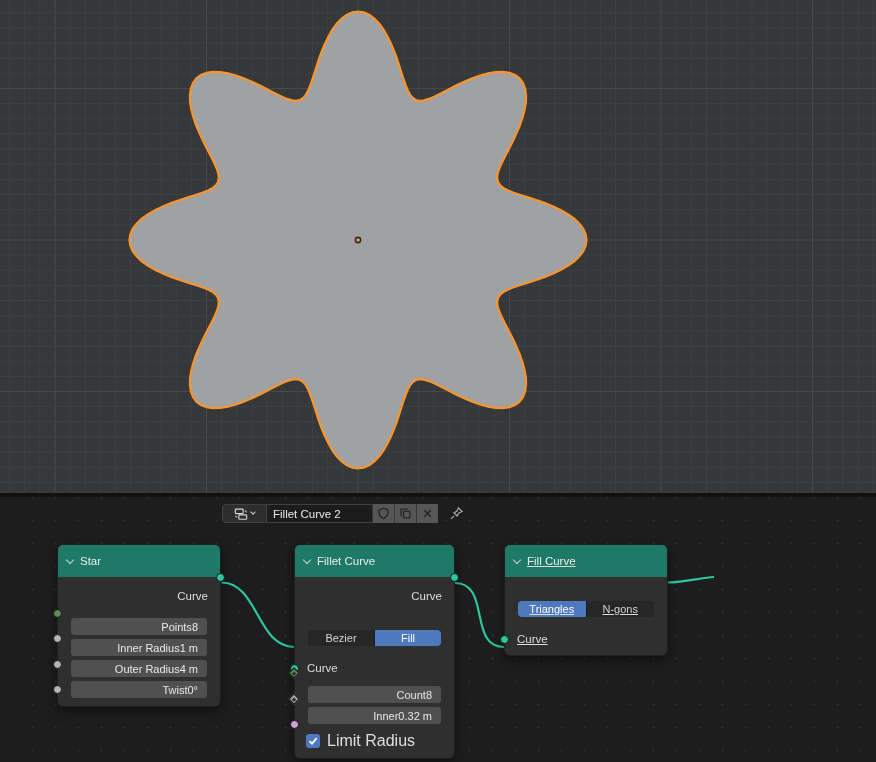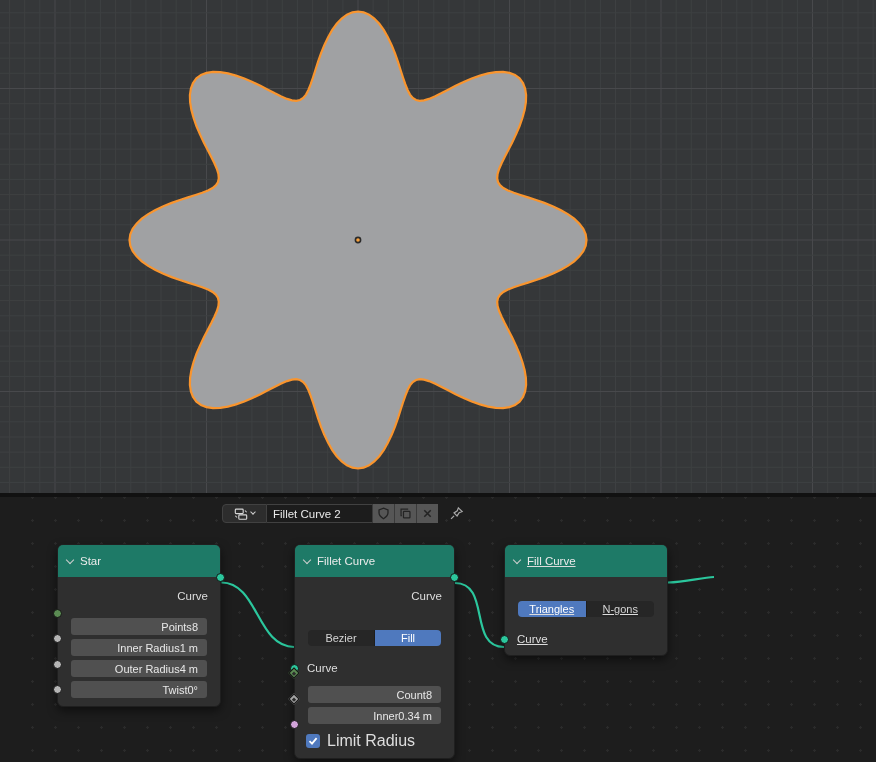--- a/index.html
+++ b/index.html
@@ -263,21 +263,21 @@
       <div class="row-in" style="margin-top:12px">
         <span>Curve</span>
         <span class="socket in" style="top: 5.5px; background: rgb(43, 199, 157);"></span>
       </div>
       <div class="field" style="margin-top:8px">
         <span>Count</span>
         <span>8</span>
       </div>
       <div class="field" style="margin-bottom:0">
         <span>Inner</span>
-        <span>0.34 m</span>
+        <span>0.32 m</span>
       </div>
       <div class="row-check">
         <span class="checkbox">
           <svg width="10" height="10" viewBox="0 0 10 10">
             <path d="M1.5 5.2 L4 7.6 L8.6 2.2" fill="none" stroke="#ffffff" stroke-width="1.8"></path>
           </svg>
         </span>
         <span class="check-label">Limit Radius</span>
       </div>
       <div class="pad-b9"></div>

